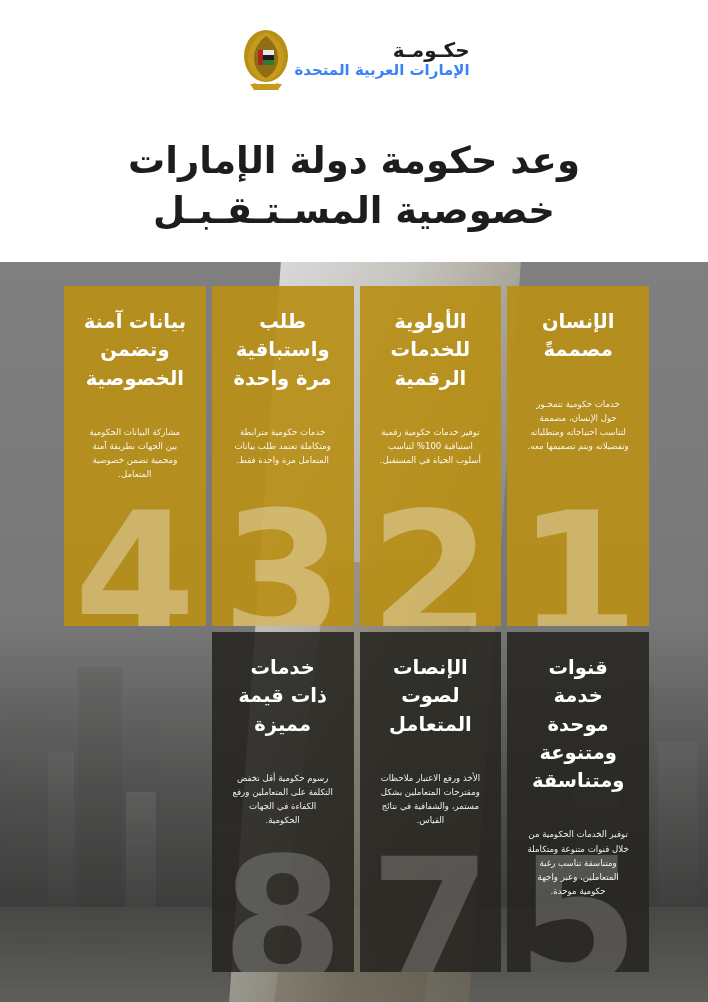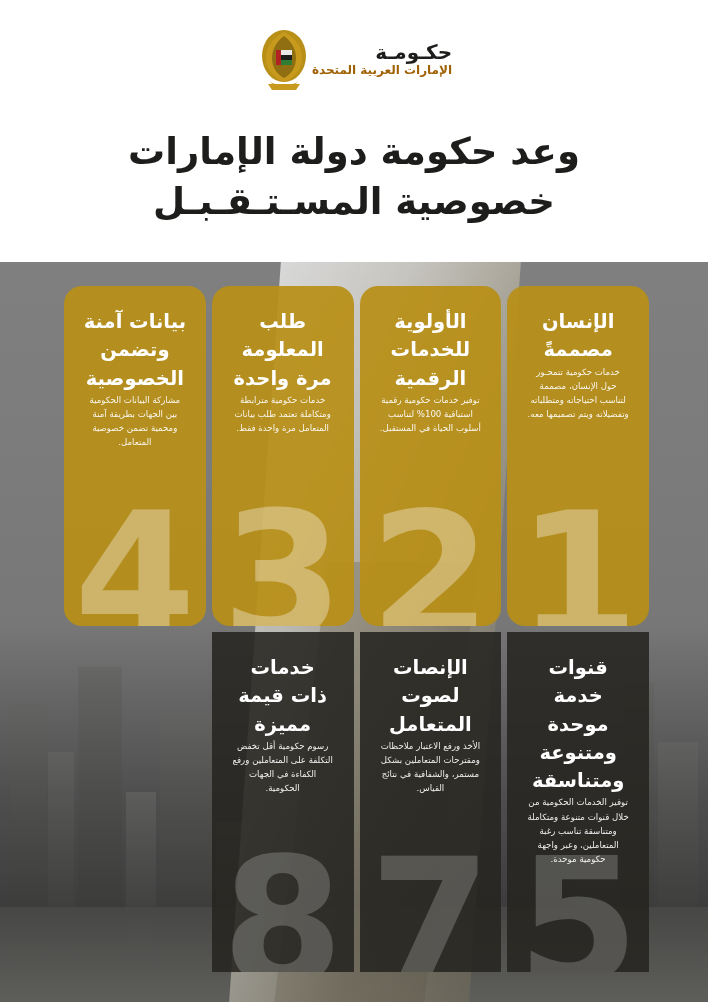--- a/index.html
+++ b/index.html
@@ -37,27 +37,27 @@
     text-align: right;
     line-height: 1.15;
   }
   .gov-line1 {
     font-size: 20px;
     font-weight: bold;
     color: #1d1d1b;
     letter-spacing: 1px;
   }
   .gov-line2 {
-    font-size: 12px;
-    font-weight: bold;
-    color: #a16207;
+    font-size: 15px;
+    font-weight: bold;
+    color: #3b82f6;
   }
   .main-title {
     text-align: center;
-    margin-top: 35px;
+    margin-top: 44px;
     color: #1d1d1b;
     font-weight: bold;
     font-size: 37px;
     line-height: 1.35;
     letter-spacing: 1px;
     padding: 0 40px;
   }
   .main-title .l1 { display: block; }
   .main-title .l2 { display: block; }
 
@@ -128,34 +128,33 @@
     gap: 6px;
   }
   .card {
     position: relative;
     overflow: hidden;
     padding: 22px 14px 0 14px;
     color: #ffffff;
   }
   .card.gold {
     background: rgba(184,143,23,0.93);
-    border-radius: 18px;
   }
   .card.dark {
     background: rgba(38,36,32,0.88);
   }
   .card h3 {
     font-size: 19.5px;
     font-weight: bold;
     line-height: 1.45;
     text-align: center;
     letter-spacing: 0.2px;
   }
   .card p {
-    margin-top: 0;
+    margin-top: 32px;
     font-size: 8.6px;
     line-height: 1.65;
     text-align: center;
     color: rgba(255,255,255,0.92);
     padding: 0 6px;
   }
   .num {
     position: absolute;
     bottom: -38px;
     left: 0; right: 0;
@@ -238,21 +237,21 @@
         <span>للخدمات</span><br>
         <span>الرقمية</span>
       </h3>
       <p>توفير خدمات حكومية رقمية استباقية 100% لتناسب أسلوب الحياة في المستقبل.</p>
       <div class="num">2</div>
     </div>
 
     <div class="card gold">
       <h3>
         <span>طلب</span><br>
-        <span>المعلومة</span><br>
+        <span>واستباقية</span><br>
         <span>مرة واحدة</span>
       </h3>
       <p>خدمات حكومية مترابطة ومتكاملة تعتمد طلب بيانات المتعامل مرة واحدة فقط.</p>
       <div class="num">3</div>
     </div>
 
     <div class="card gold">
       <h3>
         <span>بيانات آمنة</span><br>
         <span>وتضمن</span><br>

